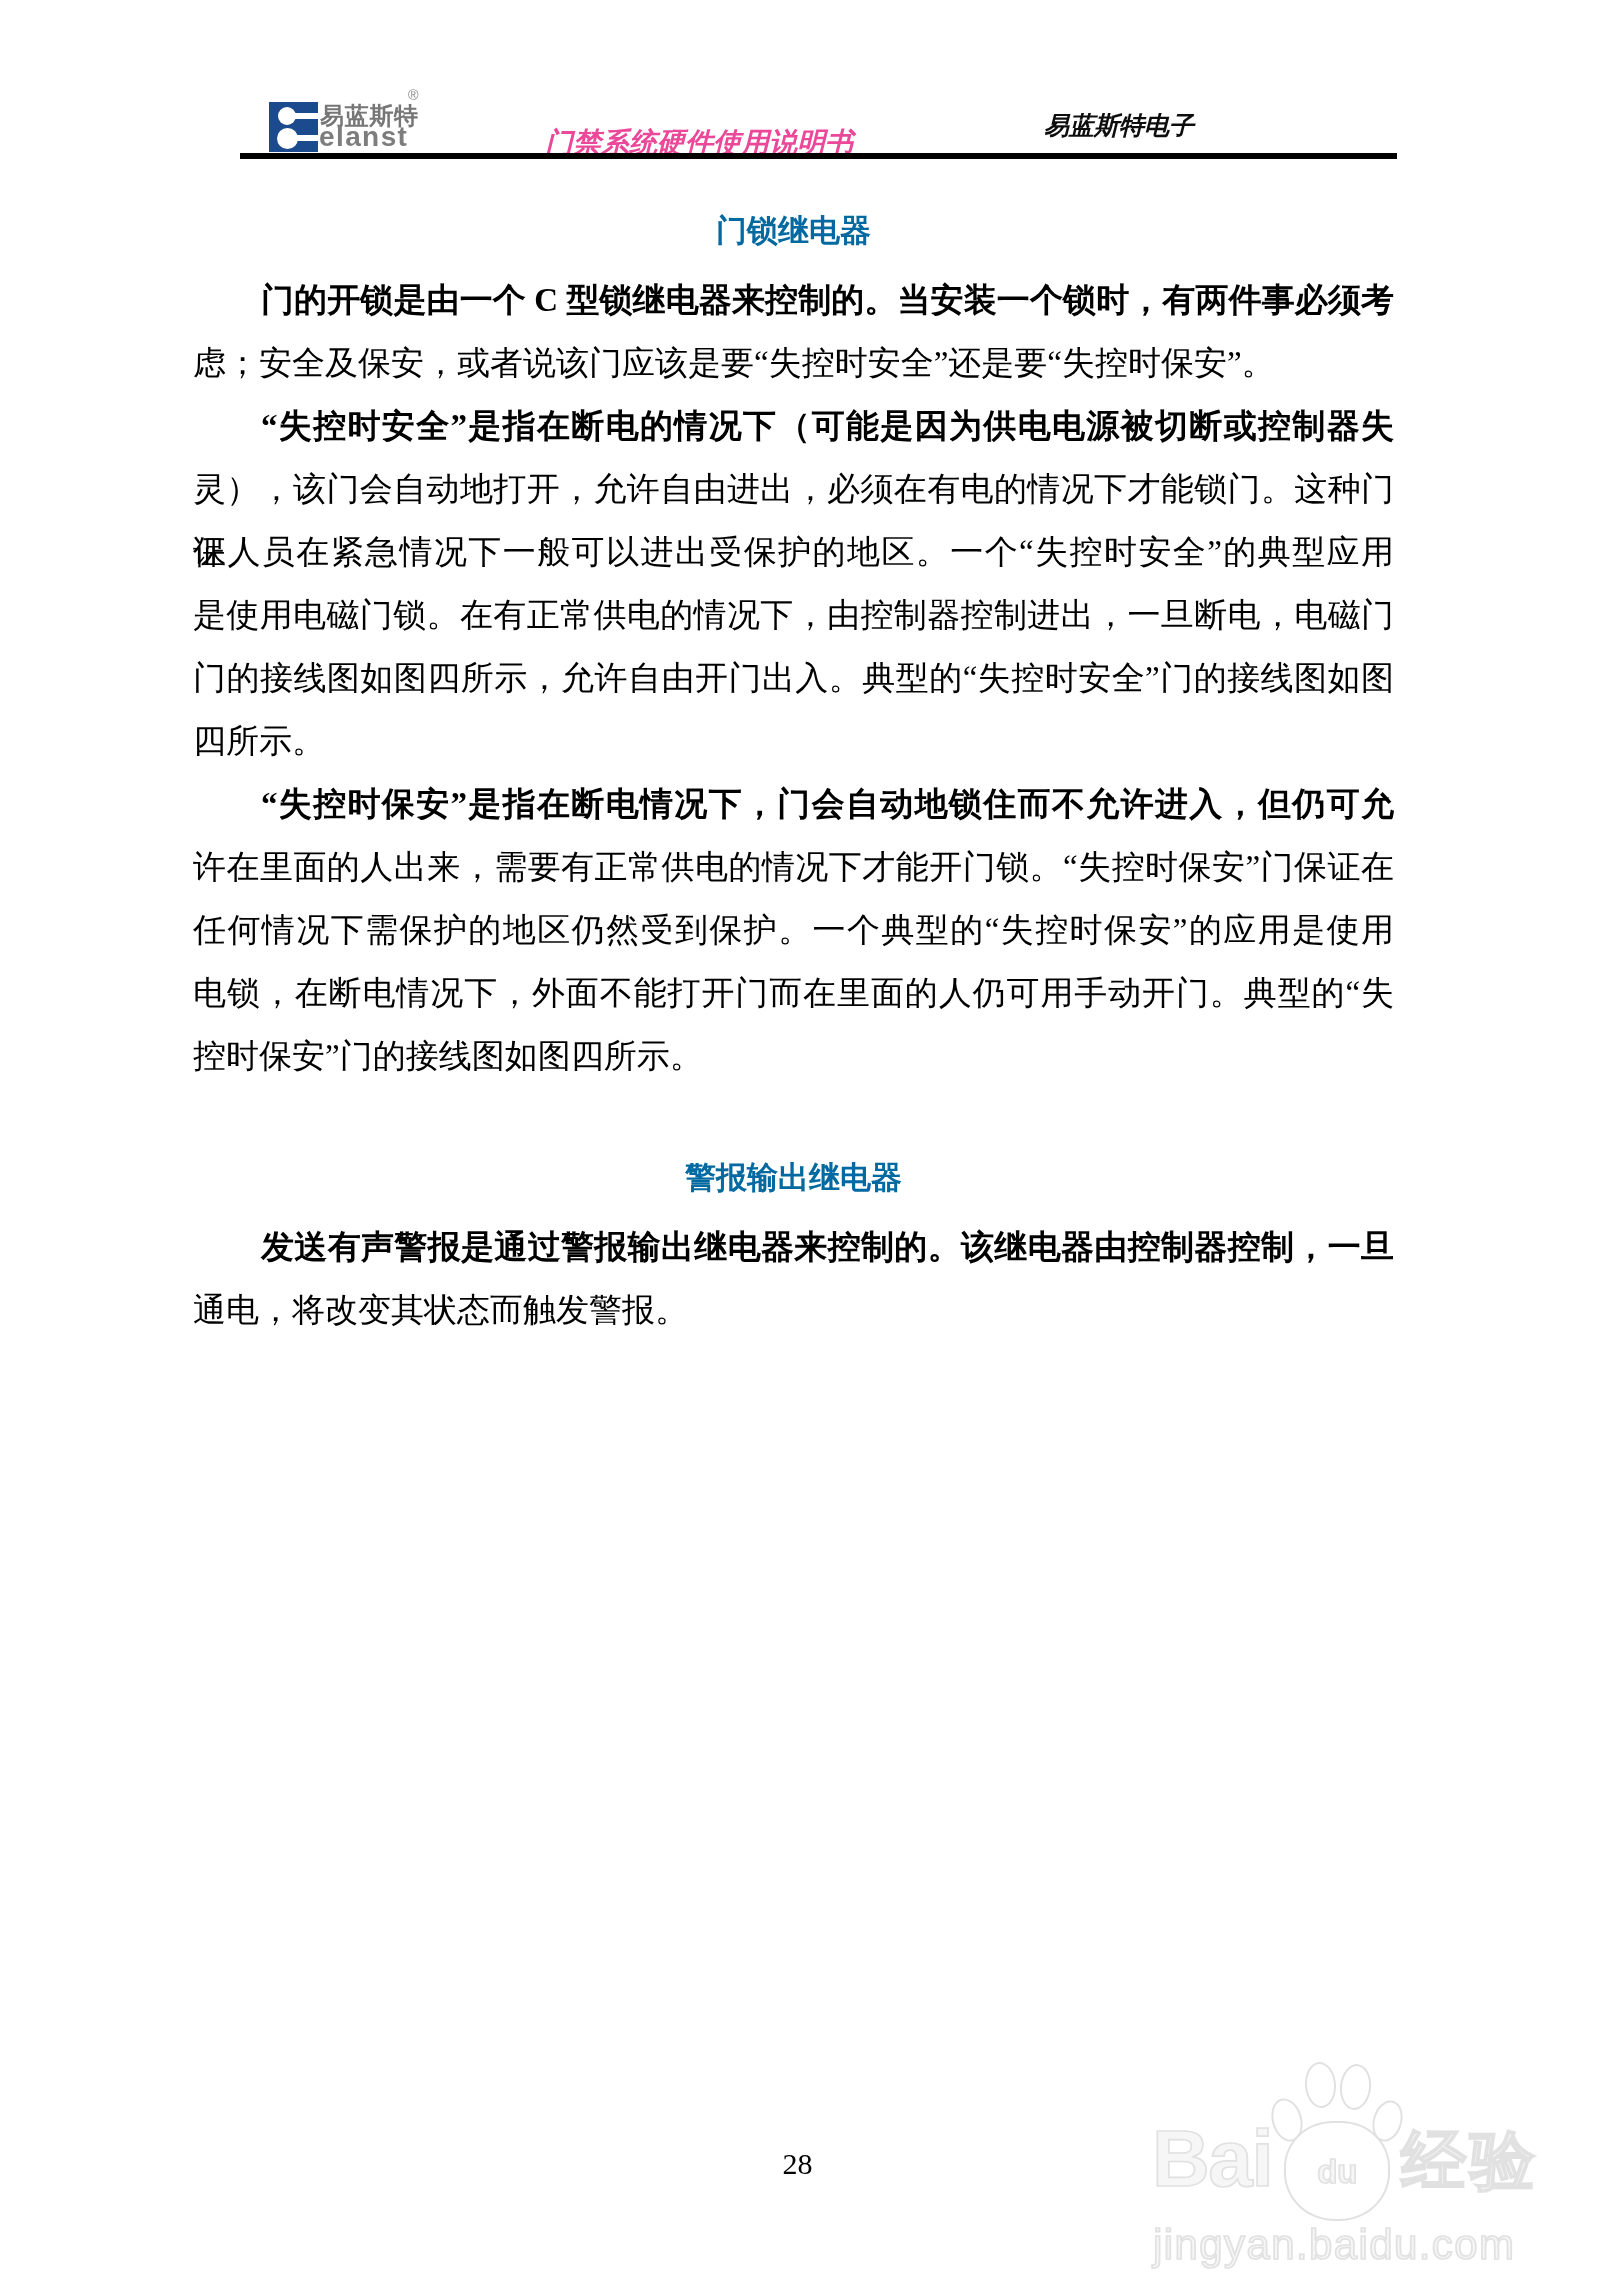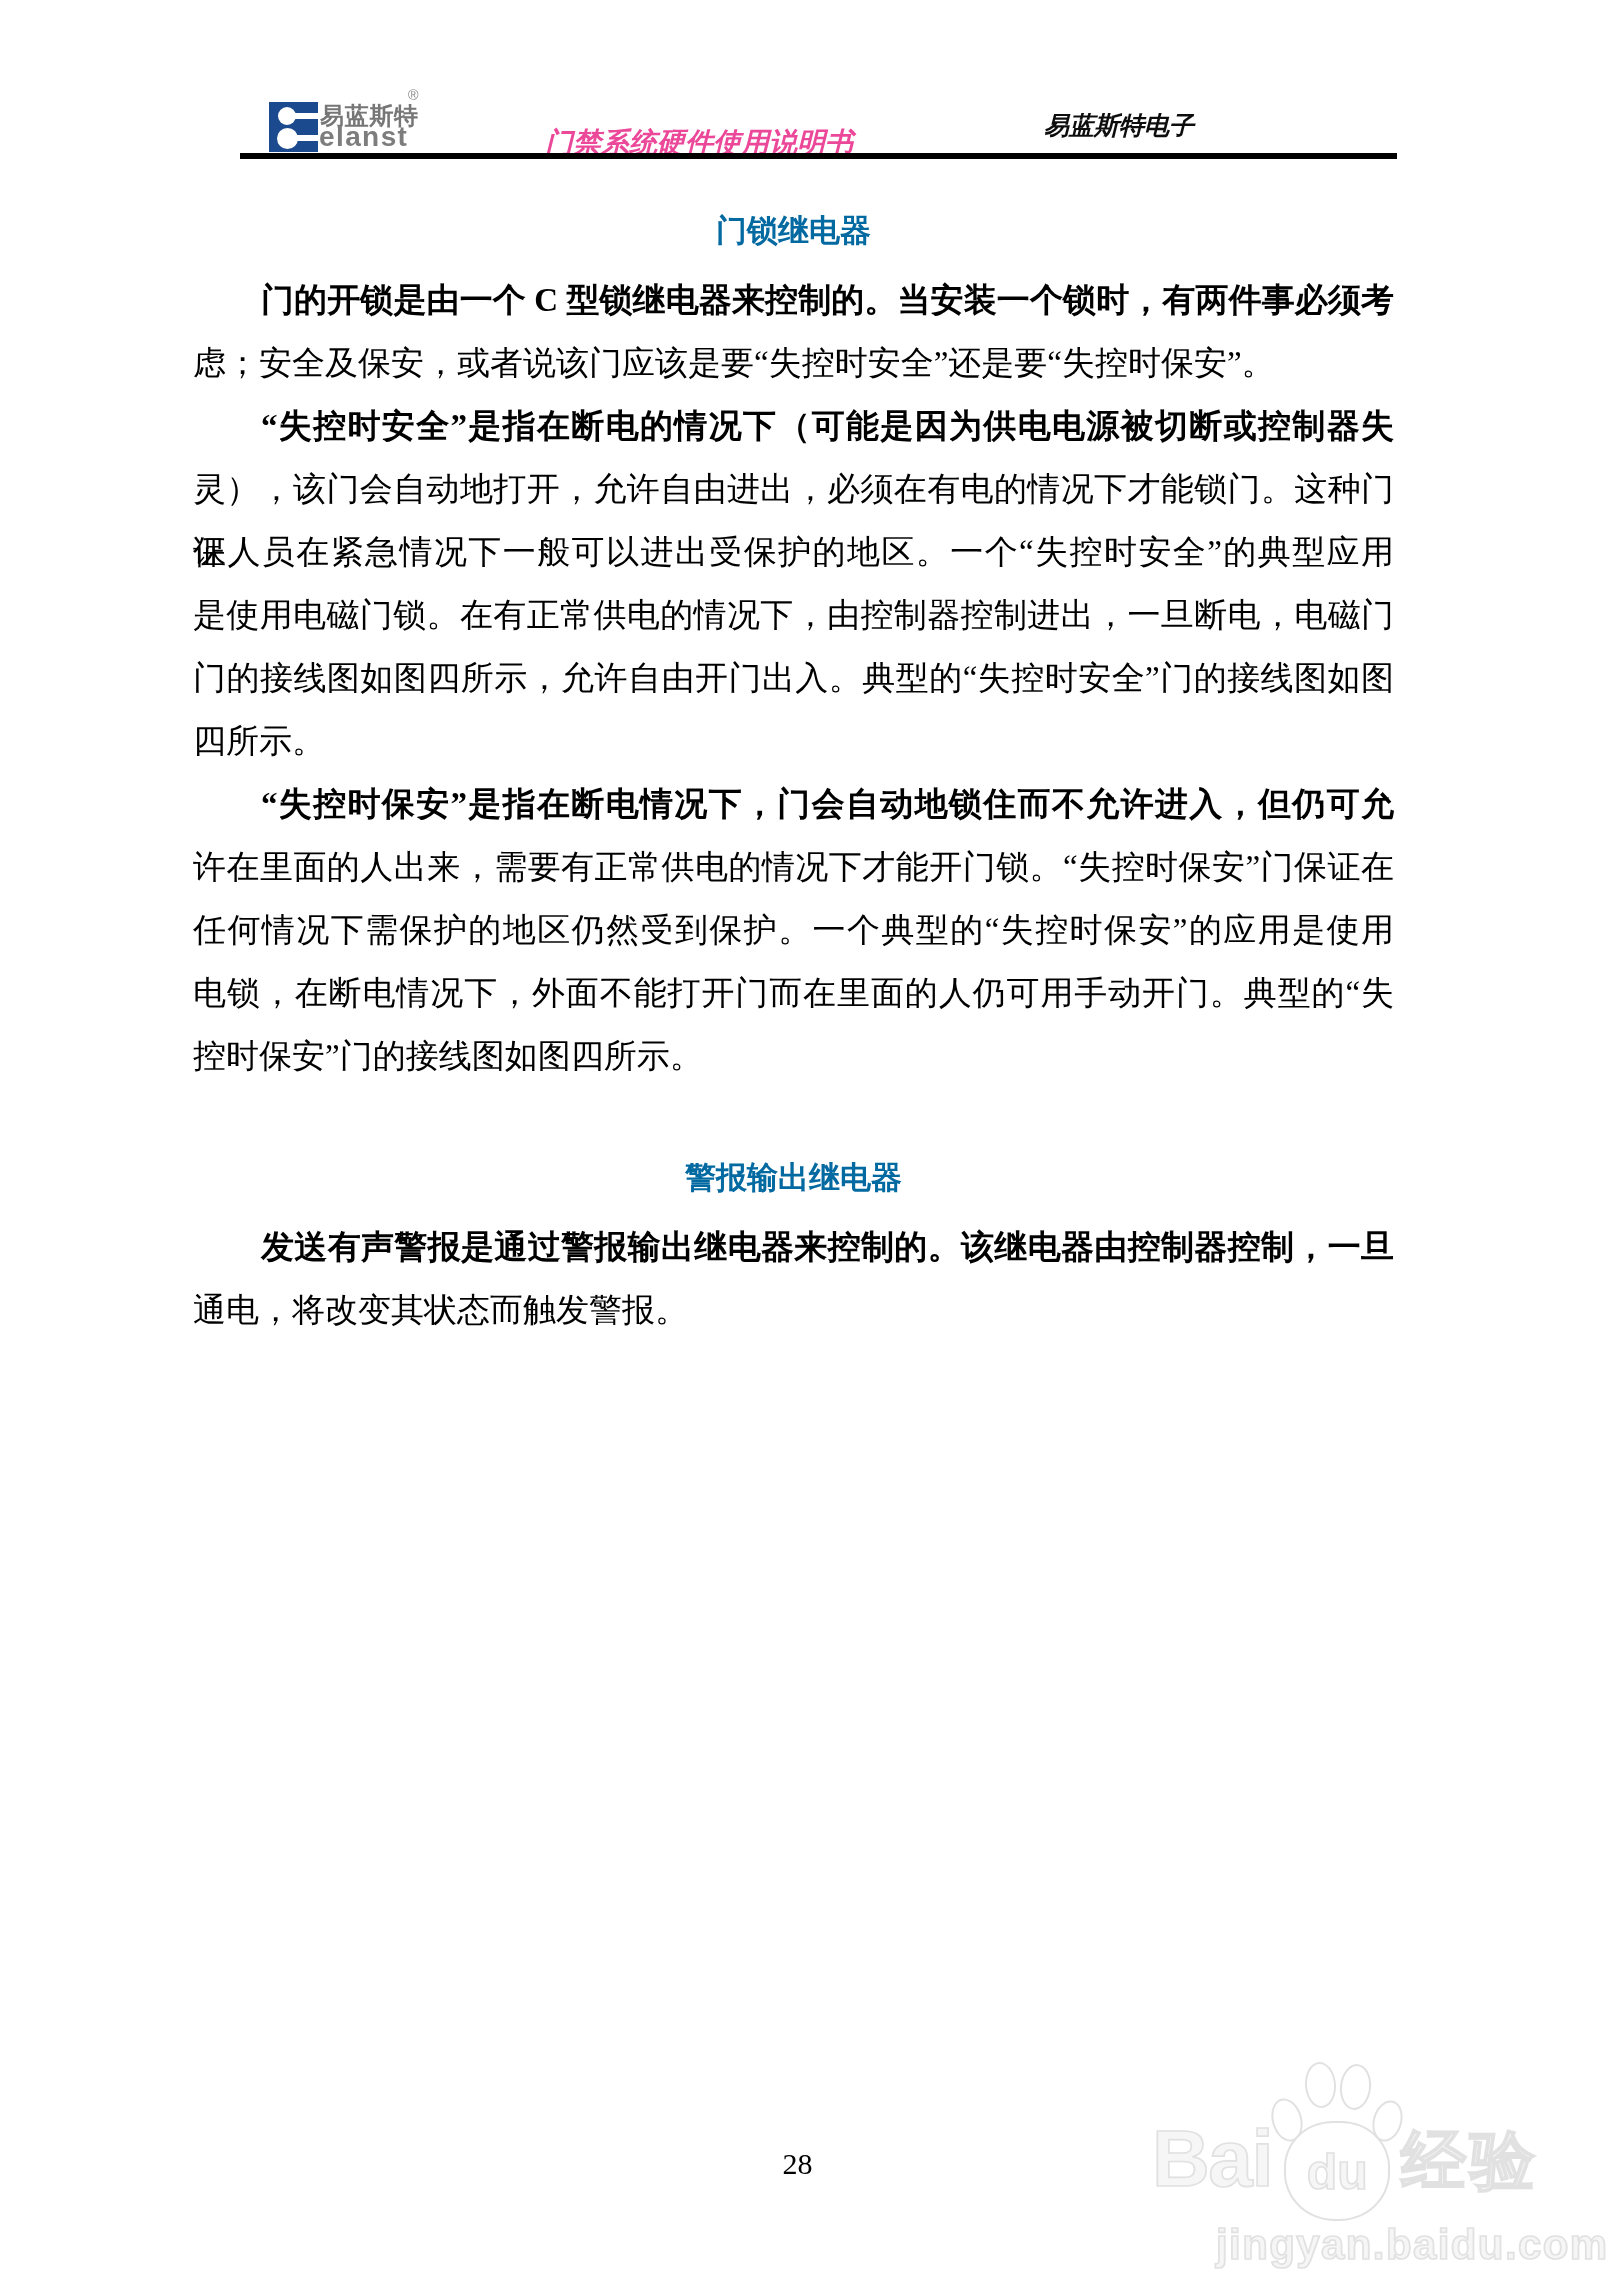--- a/index.html
+++ b/index.html
@@ -42,22 +42,22 @@
   .wm-bai{position:absolute;left:0;top:5.5px;font-size:80px;line-height:1;letter-spacing:-1.4px;}
   .wm-cn{position:absolute;left:249px;top:15px;font-size:65px;line-height:1;letter-spacing:4.1px;white-space:nowrap;}
   .wm-paw{position:absolute;left:120px;top:-55px;width:131px;height:162px;}
   .wm-paw .toe,.wm-paw .pad{position:absolute;background:#ffffff;border:2.7px solid #e1e1e1;box-sizing:border-box;}
   .wm-paw .t1{left:0px;top:40px;width:30px;height:44px;border-radius:50%;transform:rotate(-16deg);}
   .wm-paw .t2{left:33px;top:4.1px;width:31px;height:46px;border-radius:50%;transform:rotate(-4deg);}
   .wm-paw .t3{left:68px;top:5.5px;width:31px;height:46px;border-radius:50%;transform:rotate(6deg);}
   .wm-paw .t4{left:101px;top:42px;width:29px;height:42px;border-radius:50%;transform:rotate(16deg);}
   .wm-paw .pad{left:12.3px;top:63px;width:106px;height:100px;border-radius:46% 46% 48% 48%;
                display:flex;align-items:center;justify-content:center;}
-  .wm-paw .pad span{font-size:50px;line-height:1;margin-top:1px;}
-  .wm-url{position:absolute;left:1216px;top:2221px;font-size:42px;font-weight:bold;letter-spacing:1.4px;
+  .wm-paw .pad span{font-size:33px;line-height:1;margin-top:1px;}
+  .wm-url{position:absolute;left:1153px;top:2221px;font-size:42px;font-weight:normal;letter-spacing:1.4px;
           font-family:"Liberation Sans",sans-serif;color:#f6f6f6;-webkit-text-stroke:1.7px #e1e1e1;white-space:nowrap;}
 </style>
 </head>
 <body>
 
 <div class="page">
 
   <div class="logo-square">
     <div class="logo-dot c1"></div>
     <div class="logo-dot c2"></div>

